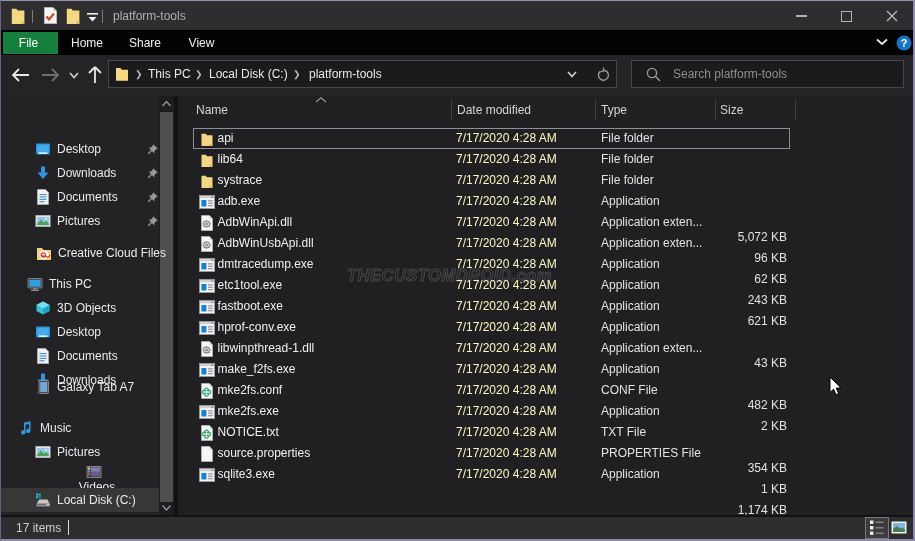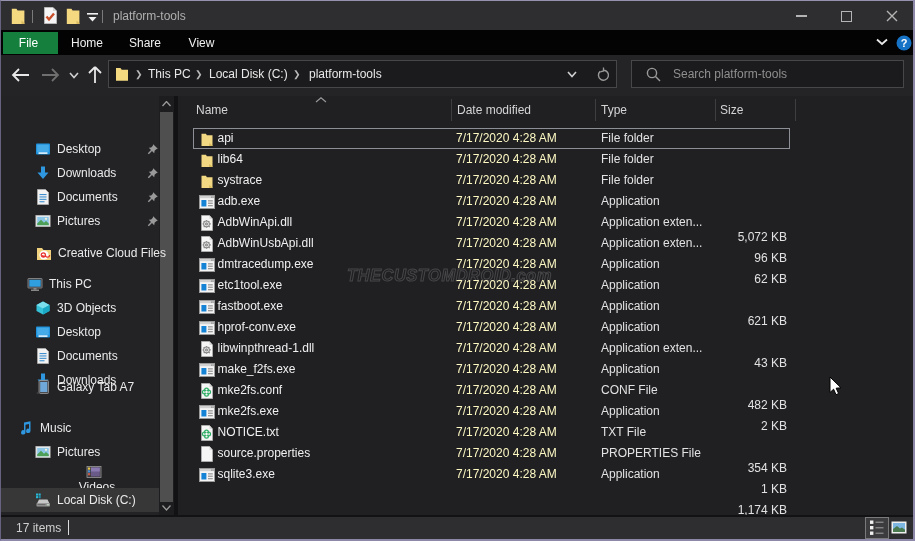--- a/index.html
+++ b/index.html
@@ -311,20 +311,21 @@
             <rect x="13.6" y="2.6" width="1" height="1" fill="#6a6a6a"></rect>
             <rect x="2.4" y="6" width="5" height="6.5" fill="#1583d5"></rect>
             <rect x="9" y="6.2" width="4.8" height="1.3" fill="#9a9a9a"></rect>
             <rect x="9" y="8.6" width="4.8" height="1.3" fill="#9a9a9a"></rect>
             <rect x="9" y="11" width="4.8" height="1.3" fill="#9a9a9a"></rect>
           </svg>
         </span>
         <span class="nm">dmtracedump.exe</span>
         <span class="dt">7/17/2020 4:28 AM</span>
         <span class="tp">Application</span>
+        <span class="sz">243 KB</span>
       </div>
   <div class="row" style="top:179px;">
         <span class="ico">
           <svg width="16" height="16" viewBox="0 0 16 16">
             <rect x="0.5" y="1.5" width="15" height="13" fill="#f4f4f4" stroke="#9a9a9a" stroke-width="1"></rect>
             <rect x="1" y="2" width="14" height="2.2" fill="#d0d0d0"></rect>
             <rect x="12.2" y="2.6" width="1" height="1" fill="#6a6a6a"></rect>
             <rect x="13.6" y="2.6" width="1" height="1" fill="#6a6a6a"></rect>
             <rect x="2.4" y="6" width="5" height="6.5" fill="#1583d5"></rect>
             <rect x="9" y="6.2" width="4.8" height="1.3" fill="#9a9a9a"></rect>

